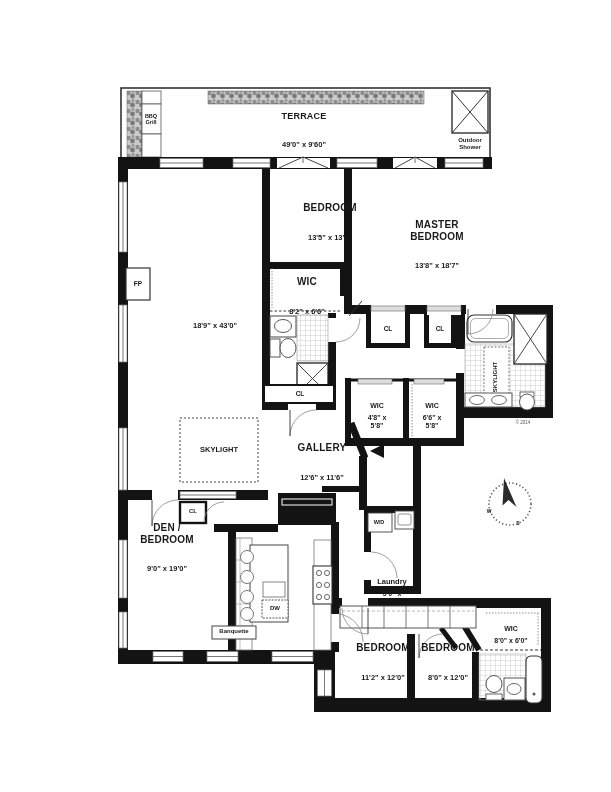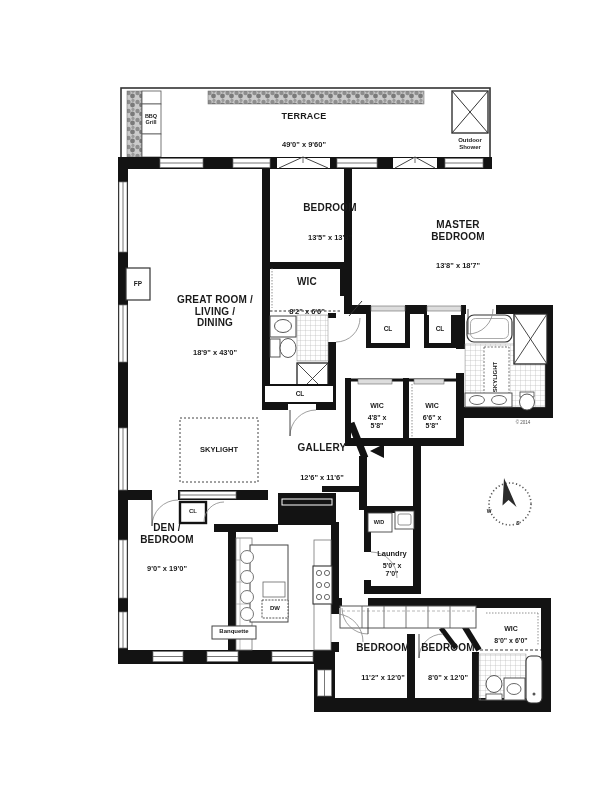--- a/index.html
+++ b/index.html
@@ -288,33 +288,30 @@
 </div>
 <div class="lbl s55" style="left:151px;top:119px">BBQ
 Grill</div>
 <div class="lbl s6" style="left:470px;top:144px">Outdoor
 Shower</div>
 
 <div class="lbl" style="left:330px;top:222px">
   <span class="nm">BEDROOM</span>
   <span class="dm">13'5" x 13'8"</span>
 </div>
-<div class="lbl" style="left:458px;top:245px">
+<div class="lbl" style="left:437px;top:245px">
   <span class="nm">MASTER
 BEDROOM</span>
   <span class="dm">13'8" x 18'7"</span>
 </div>
 <div class="lbl" style="left:307px;top:296px">
   <span class="nm">WIC</span>
   <span class="dm">8'2" x 6'6"</span>
 </div>
 <div class="lbl" style="left:215px;top:326px">
-  <span class="nm">GREAT ROOM /
-LIVING /
-DINING</span>
   <span class="dm">18'9" x 43'0"</span>
 </div>
 
 <div class="lbl s65" style="left:300px;top:394px">CL</div>
 <div class="lbl s65" style="left:388px;top:329px">CL</div>
 <div class="lbl s65" style="left:440px;top:329px">CL</div>
 <div class="lbl s6" style="left:193px;top:512px">CL</div>
 <div class="lbl s65" style="left:138px;top:284px">FP</div>
 
 <div class="lbl" style="left:377px;top:412px">
@@ -330,21 +327,21 @@
 
 <div class="lbl vert s6" style="left:496px;top:377px">SKYLIGHT</div>
 <div class="lbl s75" style="left:219px;top:450px">SKYLIGHT</div>
 
 <div class="lbl" style="left:322px;top:462px">
   <span class="nm">GALLERY</span>
   <span class="dm">12'6" x 11'6"</span>
 </div>
 
 <div class="lbl s55" style="left:379px;top:522px">W/D</div>
-<div class="lbl" style="left:392px;top:560px">
+<div class="lbl" style="left:392px;top:588px">
   <span class="s75">Laundry</span>
   <span class="dm s7">5'0" x
 7'0"</span>
 </div>
 
 <div class="lbl" style="left:167px;top:548px">
   <span class="nm">DEN /
 BEDROOM</span>
   <span class="dm">9'0" x 19'0"</span>
 </div>

